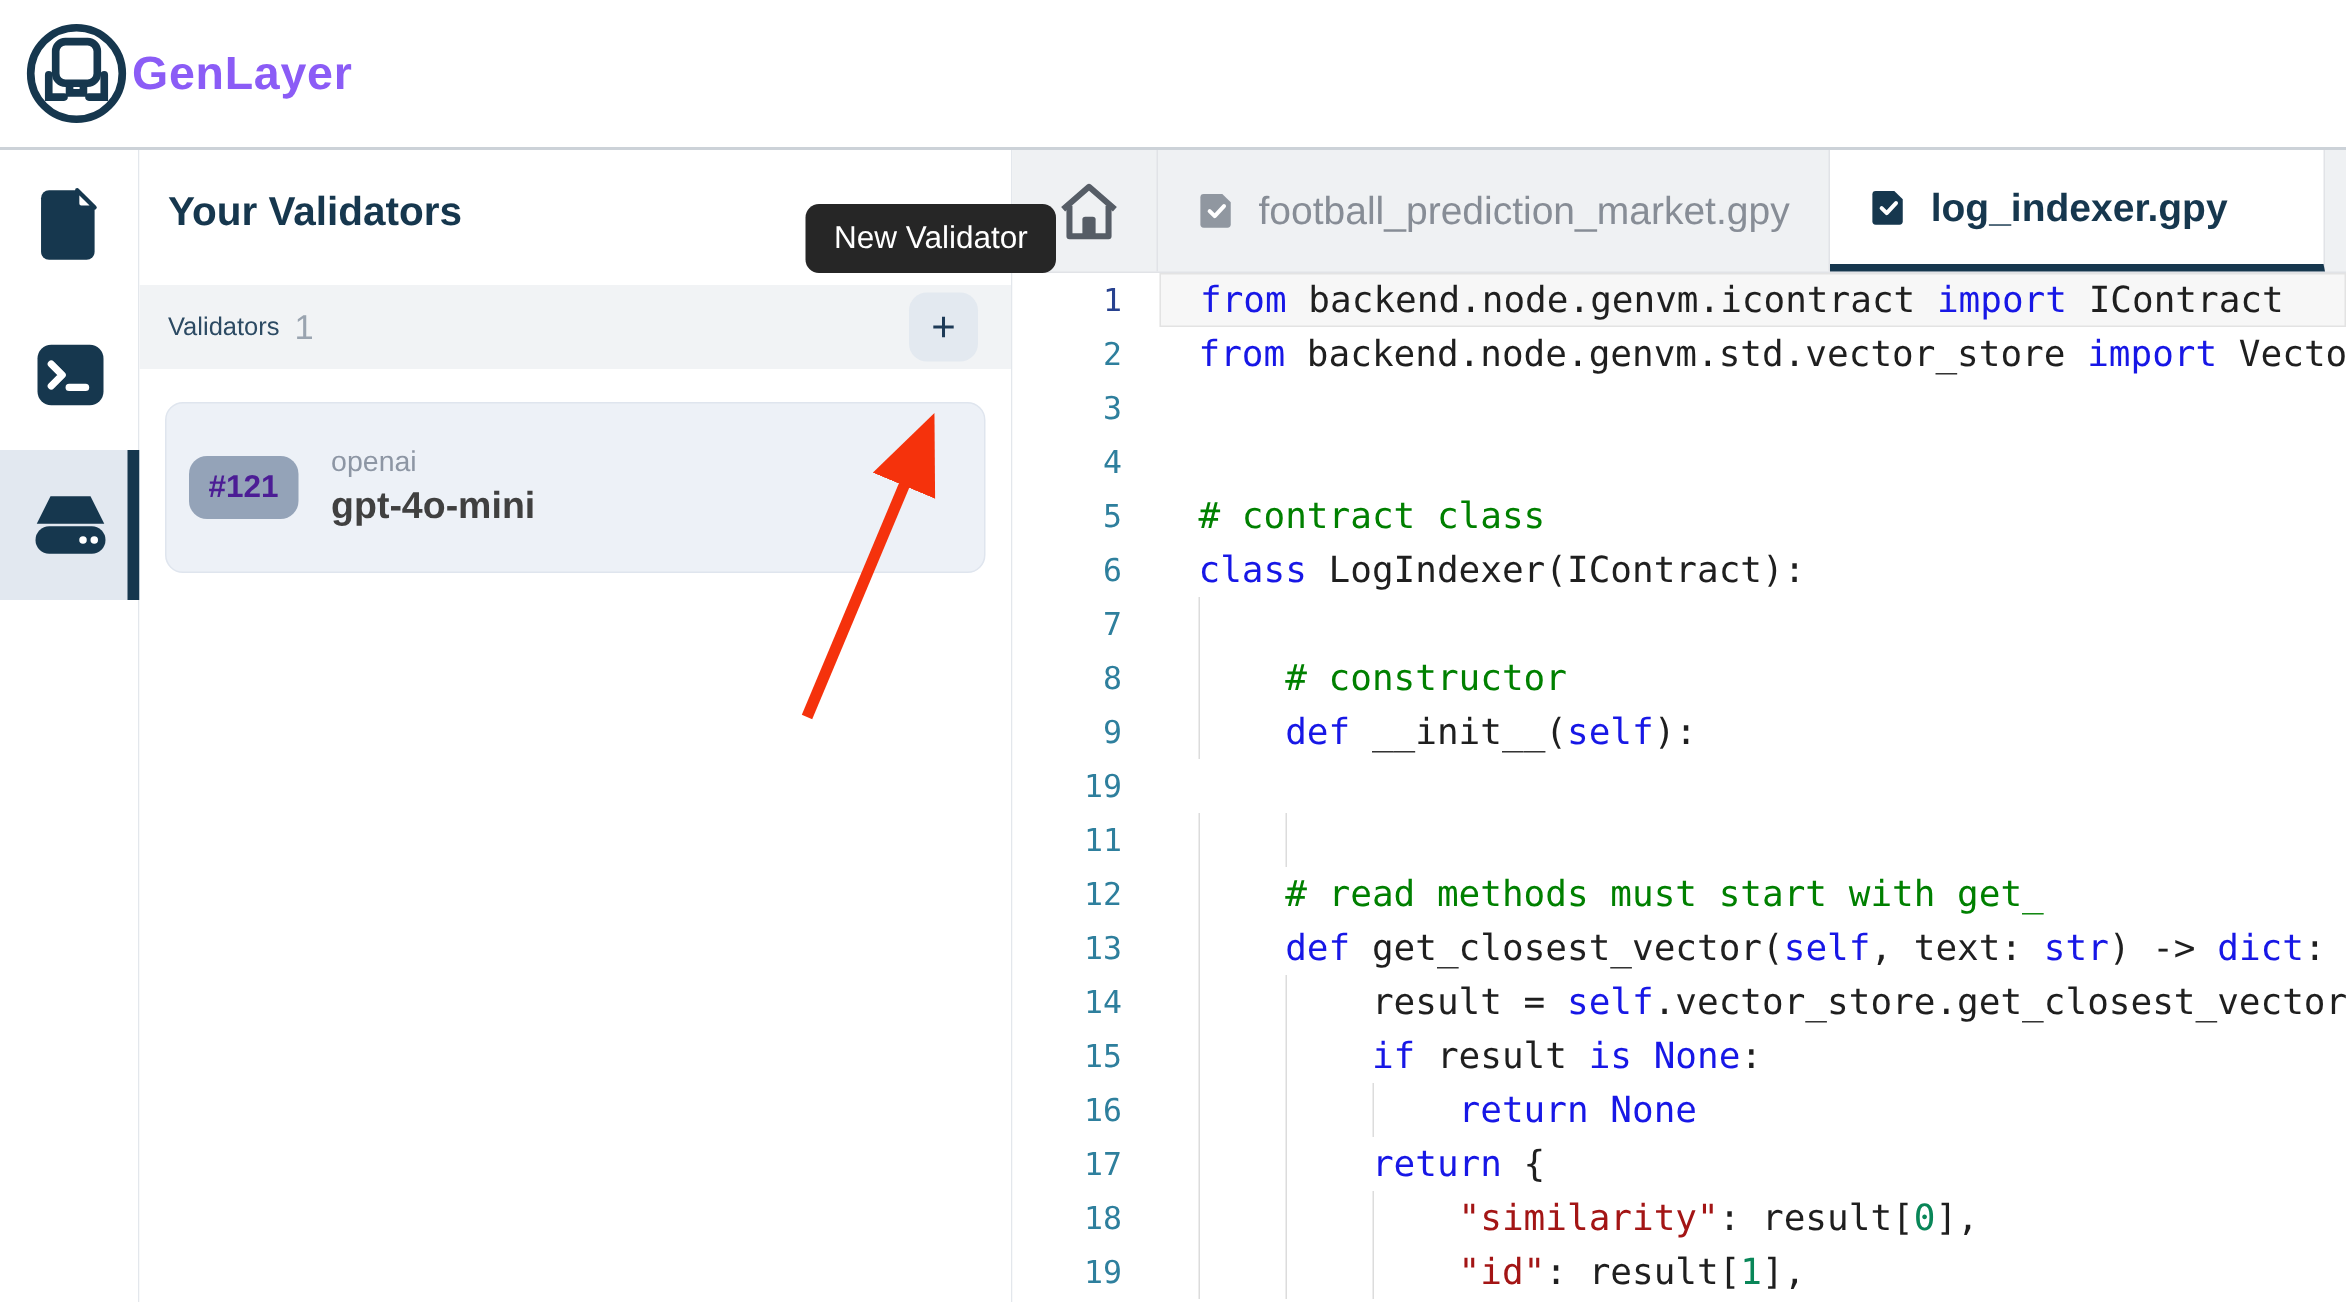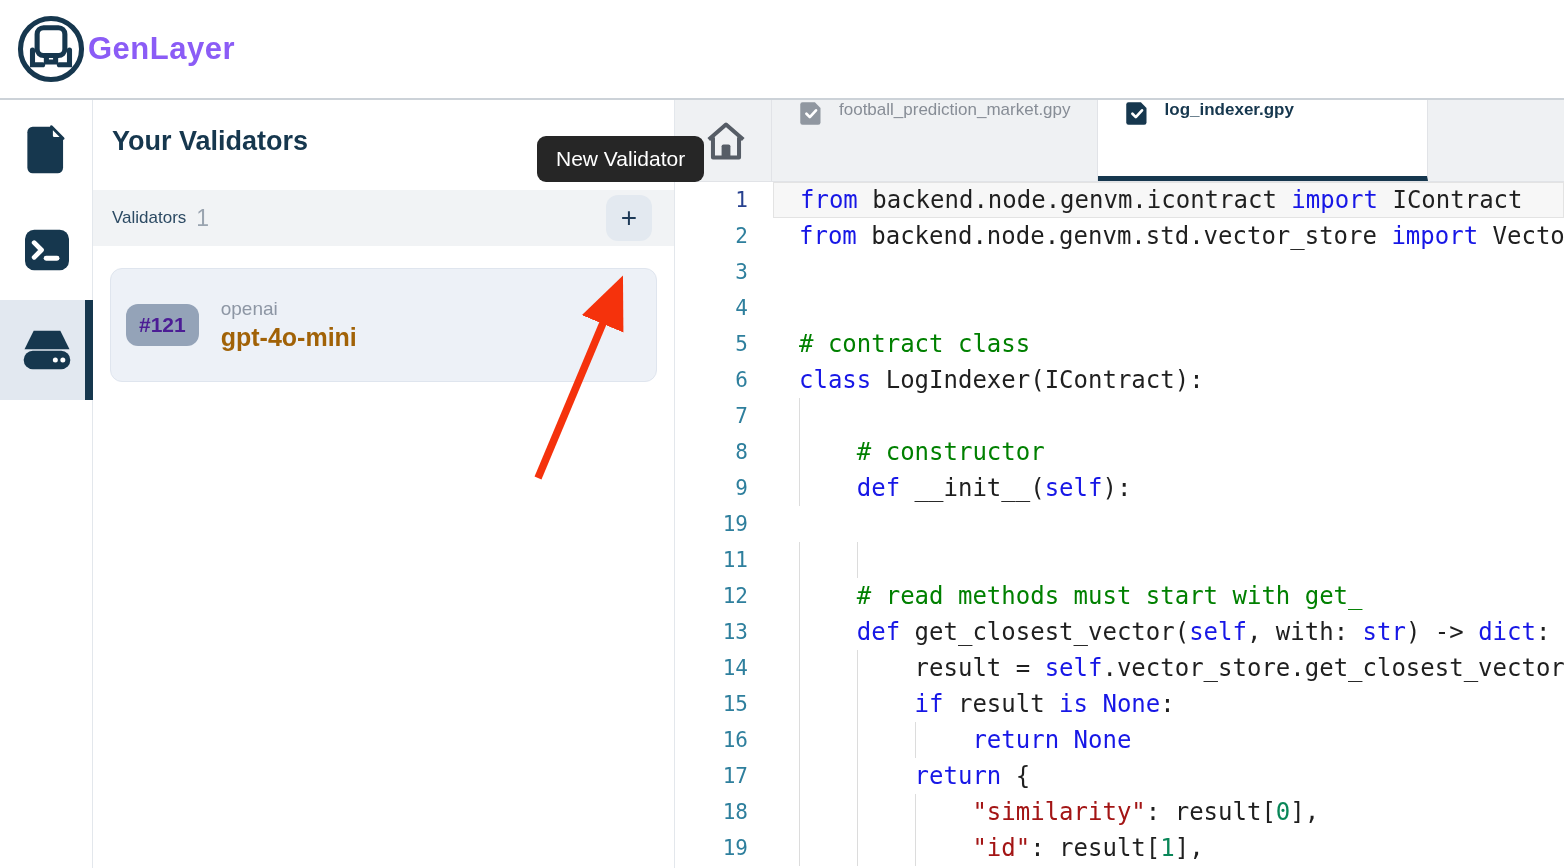--- a/index.html
+++ b/index.html
@@ -26,28 +26,28 @@
   .sub-count{font-size:23px;color:#9aa4b0;margin-left:10px;}
   .add-btn{margin-left:auto;width:46px;height:46px;border:none;background:#e3e9f0;border-radius:12px;
     font-size:28px;line-height:44px;color:#1d3a57;cursor:pointer;font-family:inherit;}
   .cards{position:absolute;left:0;top:168px;width:100%;}
   .vcard{margin:0 17px;height:114px;background:#edf1f7;border:1px solid #dfe5ee;border-radius:12px;
     display:flex;align-items:center;box-sizing:border-box;cursor:pointer;}
   .vbadge{margin-left:15px;background:#94a3b8;color:#4c1d95;font-weight:700;font-size:21px;
     padding:9px 13px;border-radius:12px;}
   .vmeta{margin-left:22px;}
   .vprov{font-size:19px;font-weight:500;color:#8d96a4;}
-  .vmodel{font-size:25px;font-weight:700;color:#a16207;margin-top:3px;}
+  .vmodel{font-size:25px;font-weight:700;color:#404040;margin-top:3px;}
   
   .editor{position:absolute;left:675px;top:100px;right:0;bottom:0;}
   .tabbar{position:absolute;left:0;top:0;right:0;height:82px;background:#eff1f3;display:flex;
     border-bottom:1px solid #e1e3e7;box-sizing:border-box;}
   .home-cell{width:97px;display:flex;align-items:center;justify-content:center;border-right:1px solid #e1e3e7;box-sizing:border-box;cursor:pointer;}
-  .tab{display:flex;gap:14px;padding:0 26px;box-sizing:border-box;cursor:pointer;
-    border-right:1px solid #e1e3e7;font-size:17px;font-weight:500;color:#878d96;white-space:nowrap;}
+  .tab{display:flex;align-items:center;gap:14px;padding:0 26px;box-sizing:border-box;cursor:pointer;
+    border-right:1px solid #e1e3e7;font-size:26px;font-weight:500;color:#878d96;white-space:nowrap;}
   .tab.active{background:#fff;border-bottom:5px solid #16374e;color:#16374e;font-weight:700;min-width:330px;}
   
   .code{position:absolute;left:0;top:82px;right:0;bottom:0;background:#fff;overflow:hidden;
     font-family:"DejaVu Sans Mono",monospace;}
   .crow{display:flex;height:36px;}
   .gut{width:73px;text-align:right;font-size:21px;line-height:36px;color:#2e7f9d;flex:none;}
   .ccode{position:relative;flex:1;margin-left:25px;padding-left:26px;font-size:24px;line-height:36px;
     white-space:pre;box-sizing:border-box;overflow:hidden;}
   .crow.active .gut{color:#27418f;}
   .crow.active .ccode{background:#f7f7f7;border:1px solid #e3e3e3;line-height:34px;}
@@ -182,21 +182,21 @@
       <div class="crow">
         <div class="gut">11</div>
         <div class="ccode"><span class="gline" style="left: calc(0ch + 26px);"></span><span class="gline" style="left: calc(4ch + 26px);"></span></div>
       </div>
       <div class="crow">
         <div class="gut">12</div>
         <div class="ccode"><span class="gline" style="left: calc(0ch + 26px);"></span><span class="tk-p">    </span><span class="tk-c"># read methods must start with get_</span></div>
       </div>
       <div class="crow">
         <div class="gut">13</div>
-        <div class="ccode"><span class="gline" style="left: calc(0ch + 26px);"></span><span class="tk-p">    </span><span class="tk-k">def</span><span class="tk-p"> get_closest_vector(</span><span class="tk-k">self</span><span class="tk-p">, with: </span><span class="tk-k">str</span><span class="tk-p">) -&gt; </span><span class="tk-k">dict</span><span class="tk-p">:</span></div>
+        <div class="ccode"><span class="gline" style="left: calc(0ch + 26px);"></span><span class="tk-p">    </span><span class="tk-k">def</span><span class="tk-p"> get_closest_vector(</span><span class="tk-k">self</span><span class="tk-p">, text: </span><span class="tk-k">str</span><span class="tk-p">) -&gt; </span><span class="tk-k">dict</span><span class="tk-p">:</span></div>
       </div>
       <div class="crow">
         <div class="gut">14</div>
         <div class="ccode"><span class="gline" style="left: calc(0ch + 26px);"></span><span class="gline" style="left: calc(4ch + 26px);"></span><span class="tk-p">        result = </span><span class="tk-k">self</span><span class="tk-p">.vector_store.get_closest_vector(text)</span></div>
       </div>
       <div class="crow">
         <div class="gut">15</div>
         <div class="ccode"><span class="gline" style="left: calc(0ch + 26px);"></span><span class="gline" style="left: calc(4ch + 26px);"></span><span class="tk-p">        </span><span class="tk-k">if</span><span class="tk-p"> result </span><span class="tk-k">is</span><span class="tk-p"> </span><span class="tk-k">None</span><span class="tk-p">:</span></div>
       </div>
       <div class="crow">

